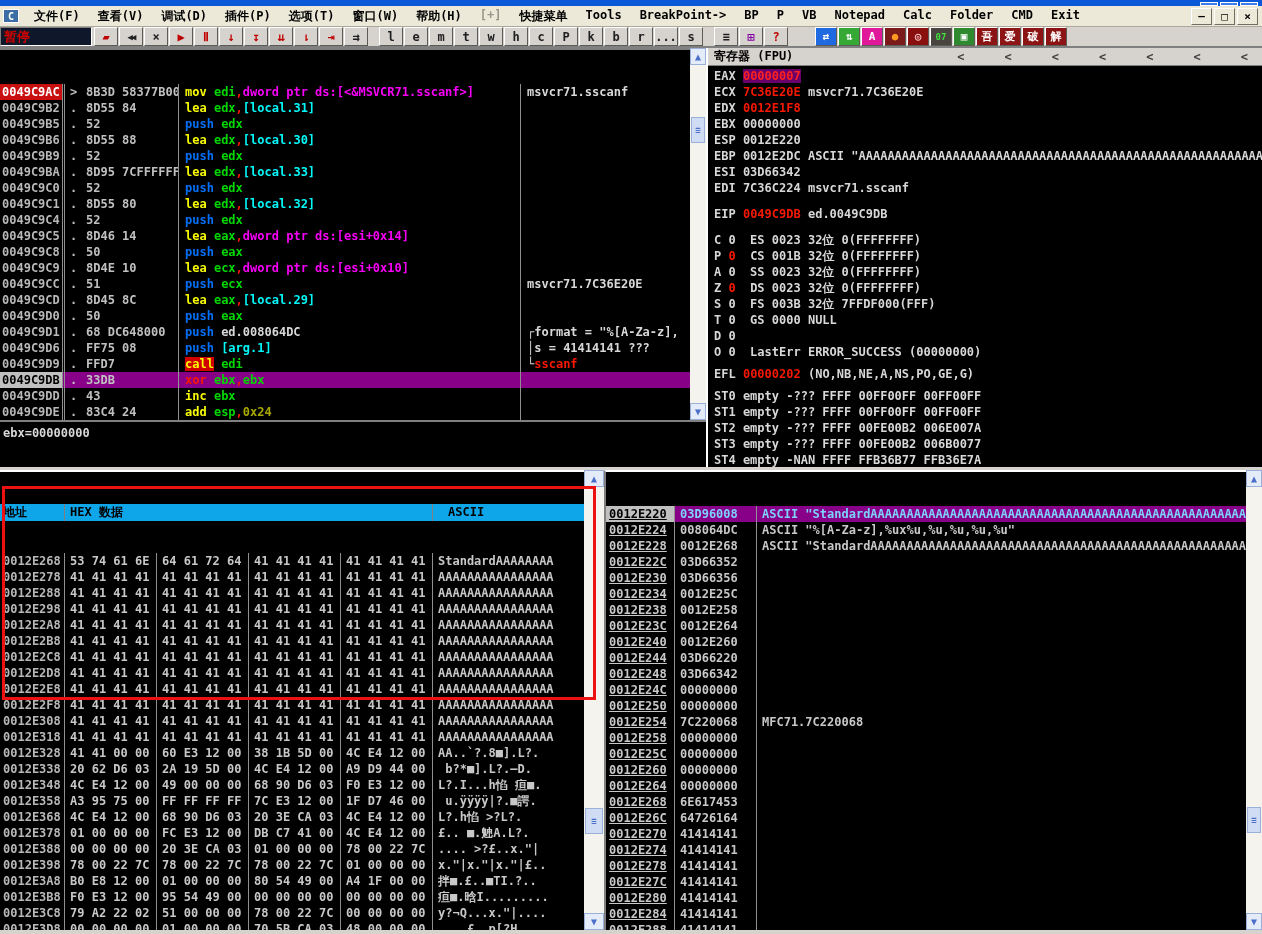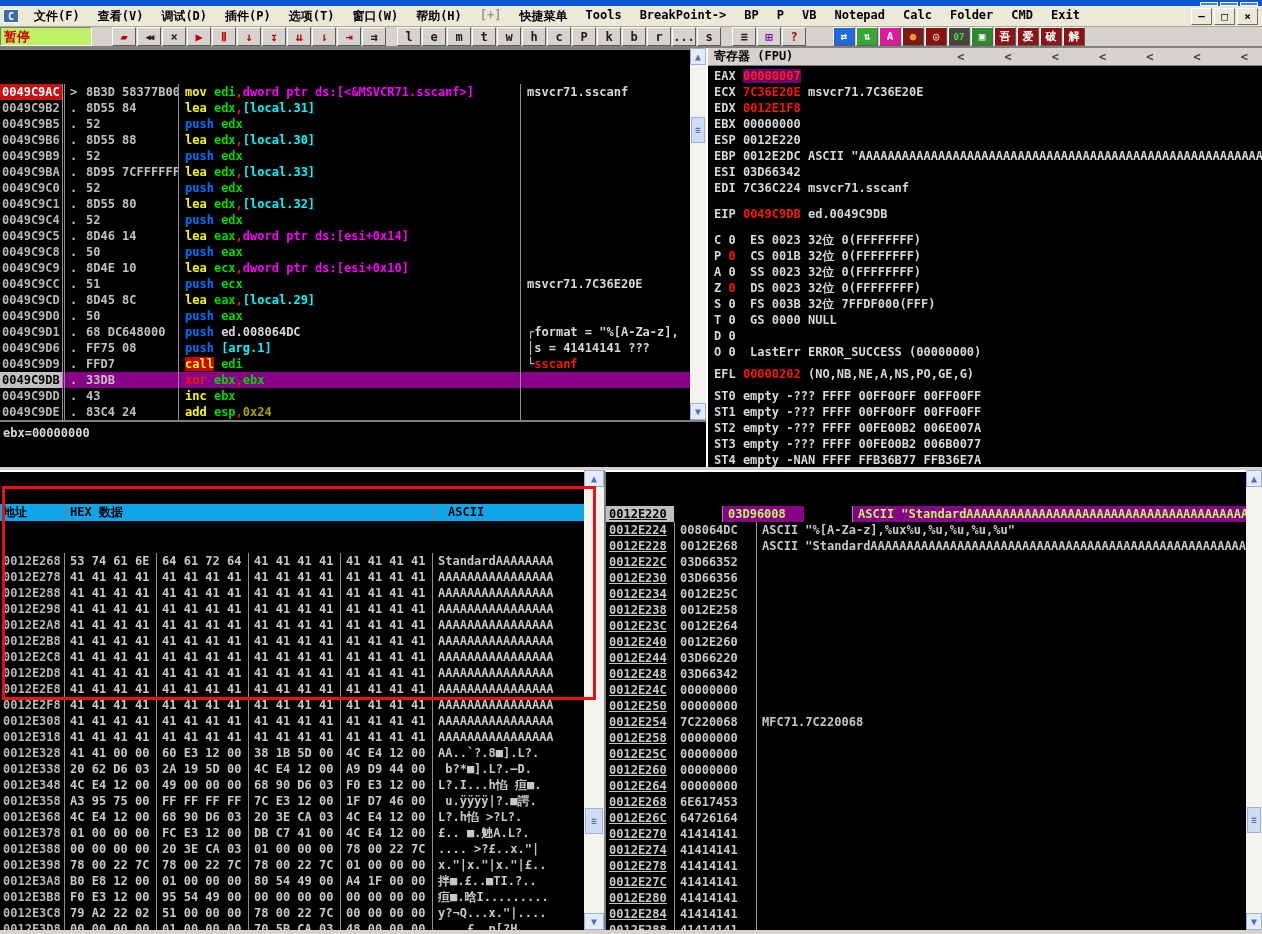--- a/index.html
+++ b/index.html
@@ -16,23 +16,23 @@
   #menu-icon { width:16px; height:14px; background:#3a6ea5; color:#fff; font:bold 10px/14px "DejaVu Sans Mono",monospace;
                text-align:center; margin:0 6px 0 3px; border:1px solid #fff; }
   .menu-item { padding:18px 9px; color:#000; }
   .menu-item.gray { color:#9a968c; }
   #win-btns { margin-left:auto; display:flex; gap:2px; padding-right:4px; }
   .wbtn { width:21px; height:17px; background:#ece9d8; border:1px solid; border-color:#fff #716f64 #716f64 #fff;
           font:bold 11px/15px "DejaVu Sans Mono",monospace; text-align:center; }
 
   #toolbar { position:absolute; left:0; top:27px; width:1262px; height:21px; background:#d6d3ce;
              border-bottom:2px solid #808080; display:flex; align-items:center; }
-  #status-box { width:92px; height:19px; background:#bef264; color:#d00000;
+  #status-box { width:92px; height:19px; background:#0f172a; color:#d00000;
                 font:bold 13px/18px "DejaVu Sans Mono",monospace; padding-left:3px;
-                border:1px solid; border-color:#808080 #fff #fff #808080; margin-right:20px; }
+                border:1px solid; border-color:#808080 #fff #fff #808080; margin-right:2px; }
   .tbtn { width:24px; height:19px; background:#d6d3ce; border:1px solid; border-color:#fff #5d5b55 #5d5b55 #fff;
           display:flex; align-items:center; justify-content:center;
           font:bold 12px "DejaVu Sans Mono",monospace; color:#202020; margin-right:1px; }
   .tbtn.red { color:#c00000; }
   .tbtn.sm { font-size:9px; letter-spacing:-2px; }
   .cbtn { width:22px; height:19px; display:flex; align-items:center; justify-content:center;
           font:bold 11px "DejaVu Sans Mono",monospace; border:1px solid; border-color:#fff #5d5b55 #5d5b55 #fff; margin-right:1px; }
   .tgap { width:10px; } .tgap2 { width:26px; }
 
   
@@ -84,21 +84,21 @@
   .h-addr { width:64px; color:#b8b8b8; padding-left:3px; flex:none; }
   .h-g { width:92px; border-left:1px solid #909090; padding-left:5px; color:#c8c8c8; flex:none; overflow:hidden; }
   .h-ascii { flex:1; border-left:1px solid #909090; padding-left:5px; color:#c8c8c8; overflow:hidden; }
 
   
   .srow { display:flex; height:16px; }
   .s-addr { width:68px; color:#c8c8c8; padding-left:3px; flex:none;text-decoration:underline; }
   .s-val { width:82px; border-left:1px solid #909090; padding-left:5px; color:#c8c8c8; flex:none; }
   .s-cmt { flex:1; border-left:1px solid #909090; padding-left:5px; color:#c8c8c8; overflow:hidden; }
   .srow.sel .s-addr { background:#c0c0c0; color:#000; }
-  .srow.sel .s-val, .srow.sel .s-cmt { background:#880088; color:#bef264;margin-left:48px; }
+  .srow.sel .s-val, .srow.sel .s-cmt { background:#880088; color:#7dd3fc; }
 
   
   .sb-btn { position:absolute; left:0; width:100%; height:17px; background:#e4ecf9; border:1px solid #9ab0d8;
             color:#4a6fc8; font:bold 10px/15px "DejaVu Sans Mono",monospace; text-align:center; }
   .sb-thumb { position:absolute; left:1px; right:1px; height:26px; background:#cfdcf3; border:1px solid #9ab0d8;
               color:#4a6fc8; font:bold 9px/24px "DejaVu Sans Mono",monospace; text-align:center; }
   .sb-track { position:absolute; left:0; top:0; width:100%; height:100%; background:#f4f3ee; }
 
   
   #red-box { position:absolute; left:2px; top:486px; width:594px; height:214px;

